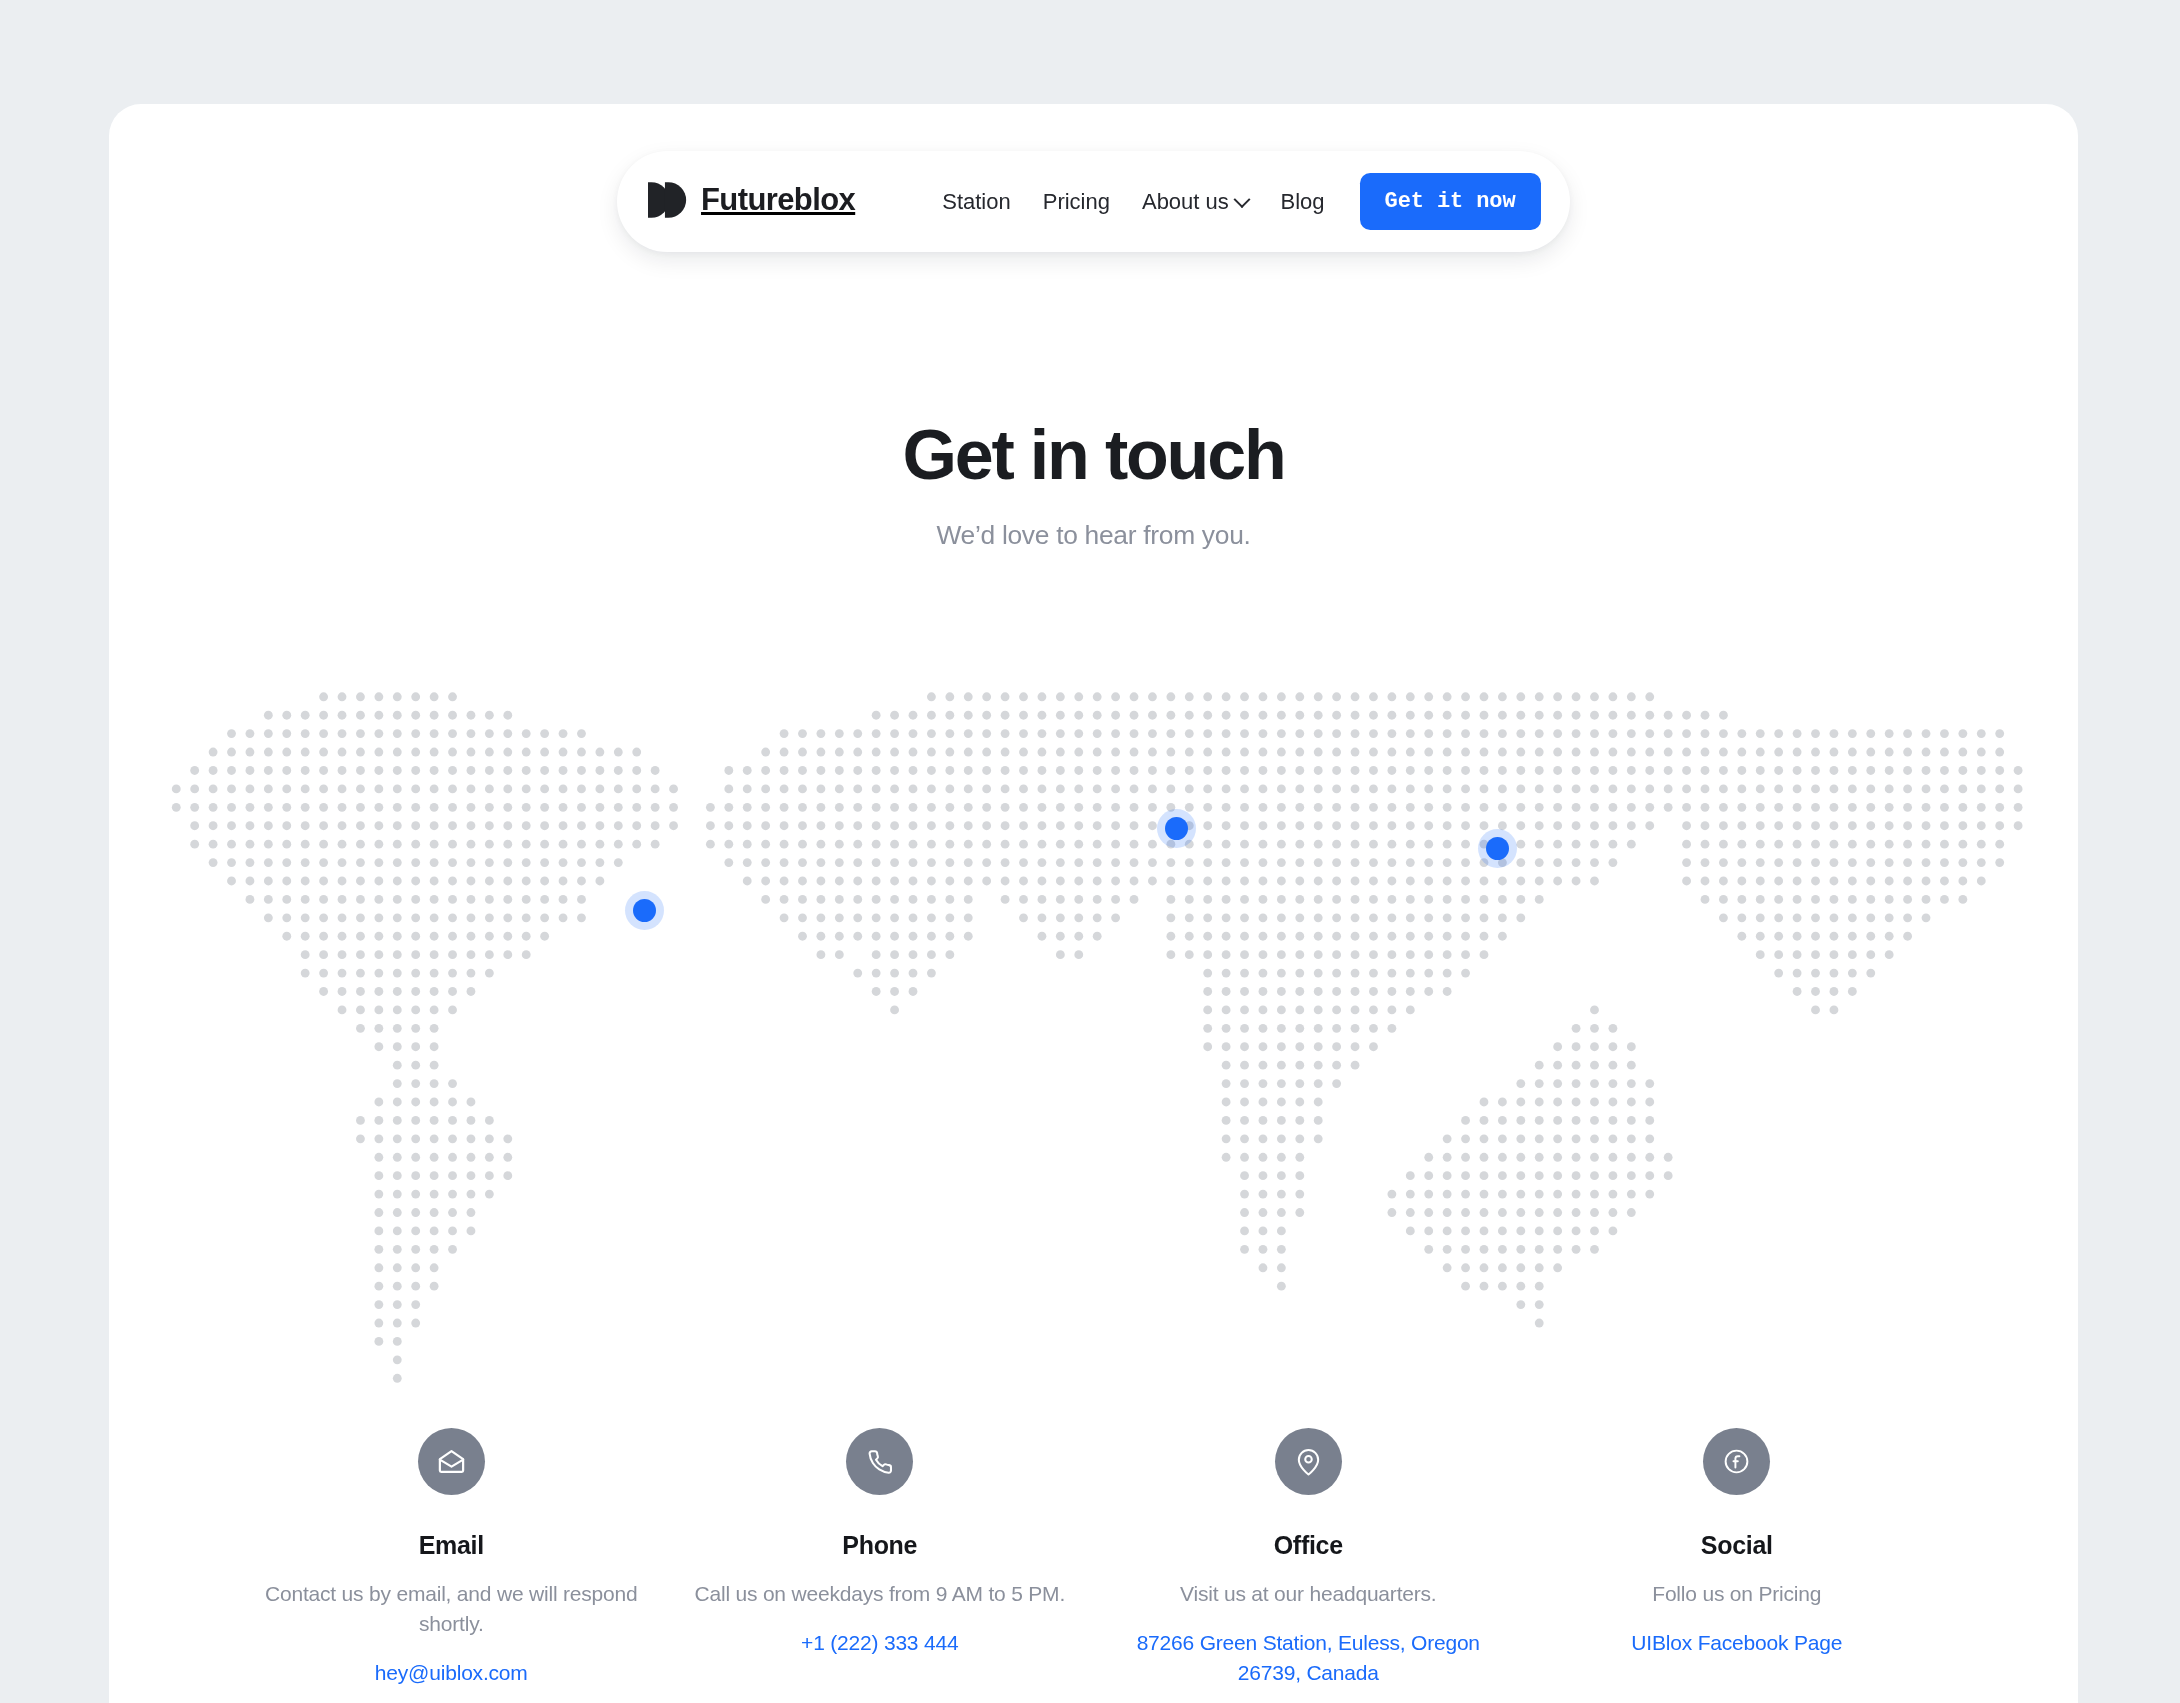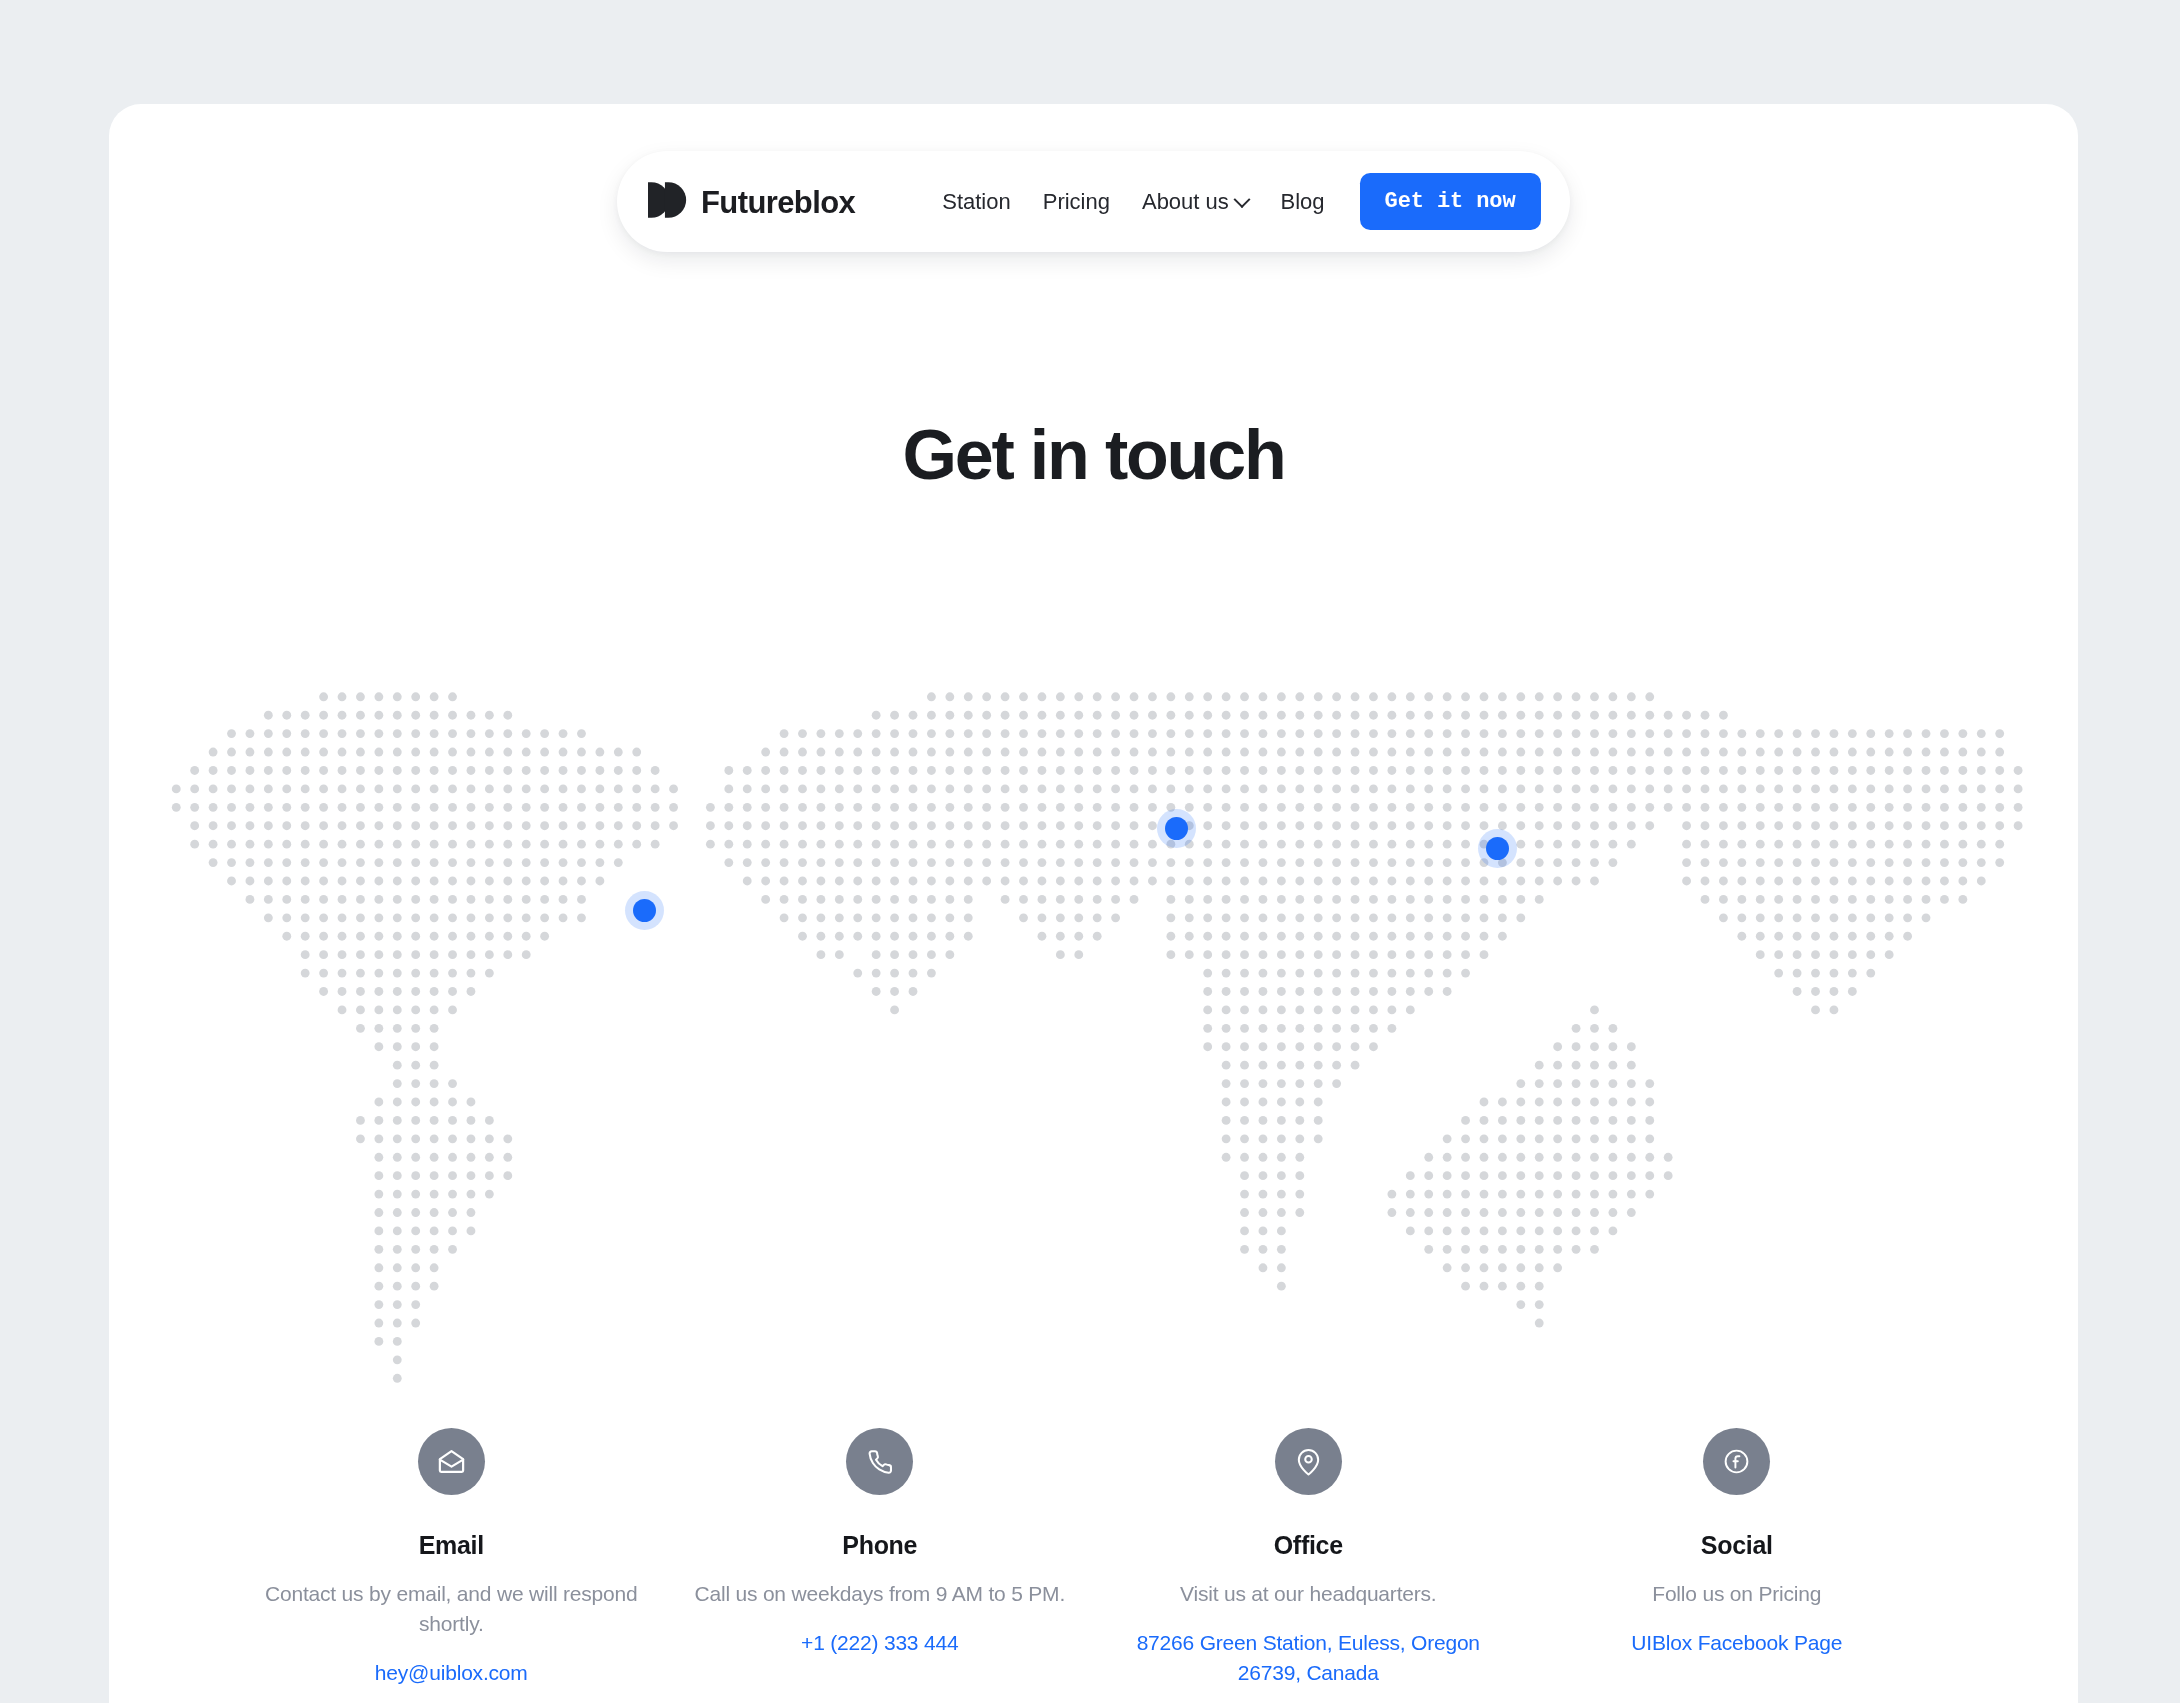--- a/index.html
+++ b/index.html
@@ -45,23 +45,24 @@
     background: #ffffff;
     border-radius: 60px;
     height: 101px;
     padding: 0 29px 0 31px;
     box-shadow: 0 8.5px 22px rgba(17, 24, 39, 0.085),
                 0 1.7px 6px rgba(17, 24, 39, 0.045);
   }
 
   .brand {
     display: flex;
-    align-items: flex-end;
+    align-items: flex-start;
     gap: 13.6px;
     margin-right: 71px;
+    text-decoration: underline;
   }
 
   .brand-mark { display: block; }
 
   .brand-name {
     font-size: 31px;
     font-weight: 700;
     letter-spacing: -0.6px;
     color: #1c1d21;
     white-space: nowrap;
@@ -261,20 +262,21 @@
           <span>Blog</span>
         </a>
       </div>
 
       <button class="cta-btn">Get it now</button>
     </nav>
   </div>
 
   <div class="hero">
     <h1 class="hero-title">Get in touch</h1>
+    <p class="hero-sub">We’d love to hear from you.</p>
   </div>
 
   <div class="map-region">
     <svg class="map-svg" id="map-svg" viewBox="0 0 1060 430" preserveAspectRatio="xMidYMid meet">
         <circle cx="112" cy="14" r="2.4" fill="#d5d7da"></circle>
         <circle cx="122" cy="14" r="2.4" fill="#d5d7da"></circle>
         <circle cx="132" cy="14" r="2.4" fill="#d5d7da"></circle>
         <circle cx="142" cy="14" r="2.4" fill="#d5d7da"></circle>
         <circle cx="152" cy="14" r="2.4" fill="#d5d7da"></circle>
         <circle cx="162" cy="14" r="2.4" fill="#d5d7da"></circle>

